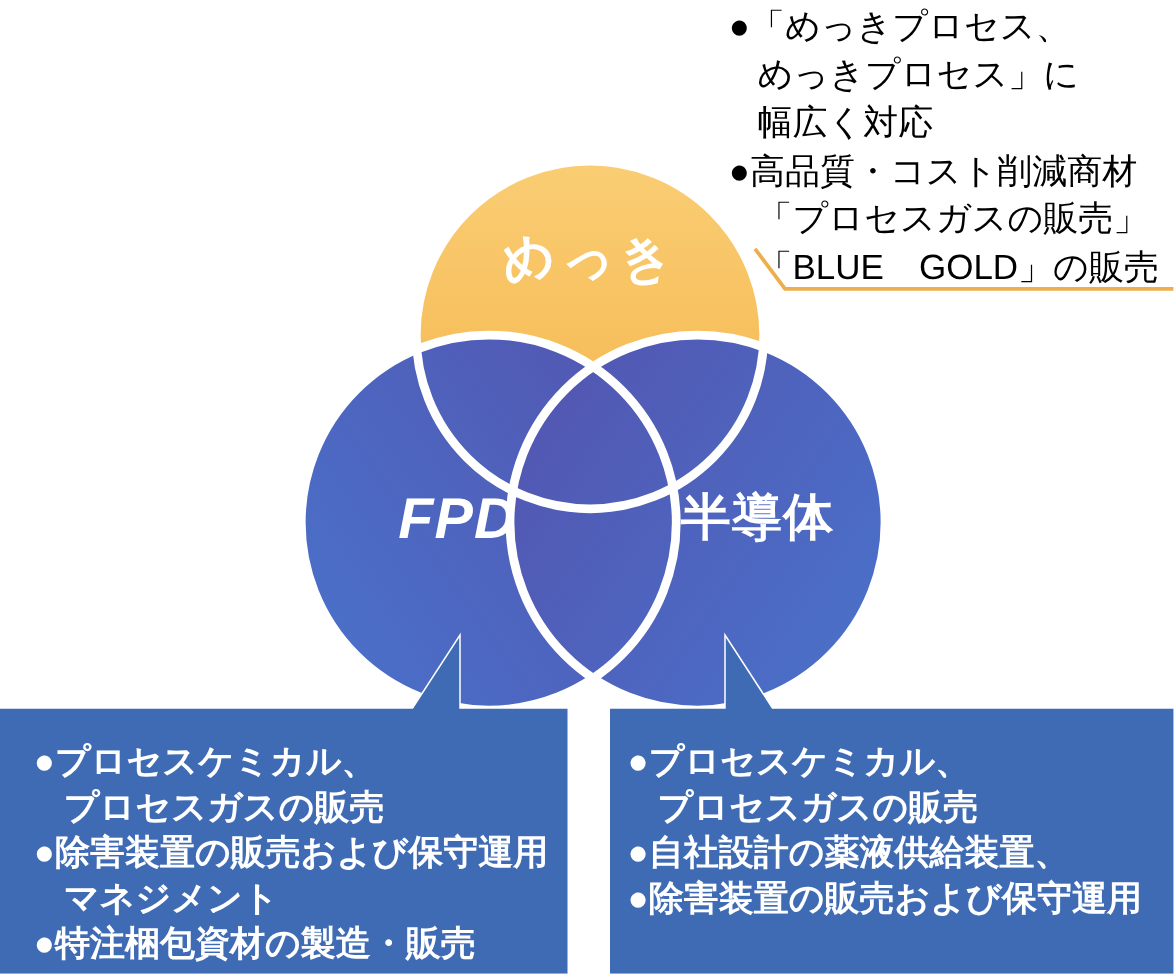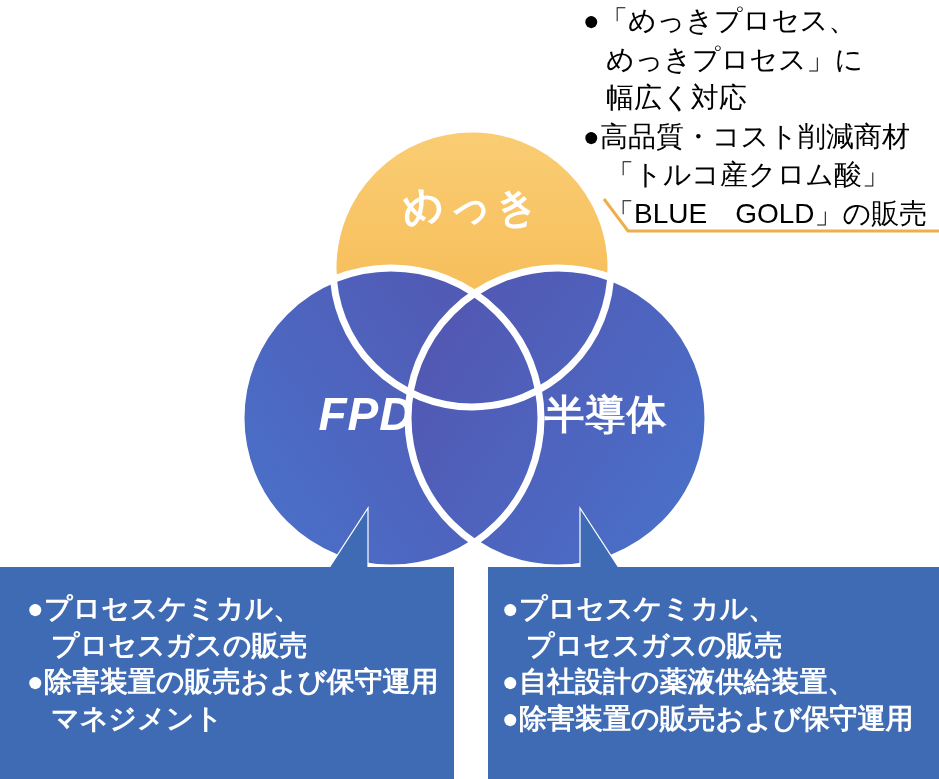--- a/index.html
+++ b/index.html
@@ -85,29 +85,30 @@
 
   <div id="label-plating" class="circle-label"><span>め</span><span>っ</span><span>き</span></div>
   <div id="label-fpd" class="circle-label">FPD</div>
   <div id="label-semi" class="circle-label">半導体</div>
 
   <div id="plating-note" style="color: #000000;">
     <div class="ln">●「めっきプロセス、</div>
     <div class="ln indent">めっきプロセス」に</div>
     <div class="ln indent">幅広く対応</div>
     <div class="ln">●高品質・コスト削減商材</div>
-    <div class="ln indent">「トルコ産クロム酸」</div>
+    <div class="ln indent">「プロセスガスの販売」</div>
     <div class="ln indent">「BLUE　GOLD」の販売</div>
   </div>
 
   <div id="fpd-box" class="callout-box" style="background: rgb(62, 107, 180);">
     <div>●プロセスケミカル、</div>
     <div class="indent">プロセスガスの販売</div>
     <div>●除害装置の販売および保守運用</div>
     <div class="indent">マネジメント</div>
+    <div>●特注梱包資材の製造・販売</div>
   </div>
 
   <div id="semi-box" class="callout-box" style="background: rgb(62, 107, 180);">
     <div>●プロセスケミカル、</div>
     <div class="indent">プロセスガスの販売</div>
     <div>●自社設計の薬液供給装置、</div>
     <div>●除害装置の販売および保守運用</div>
   </div>
 
 </div>

